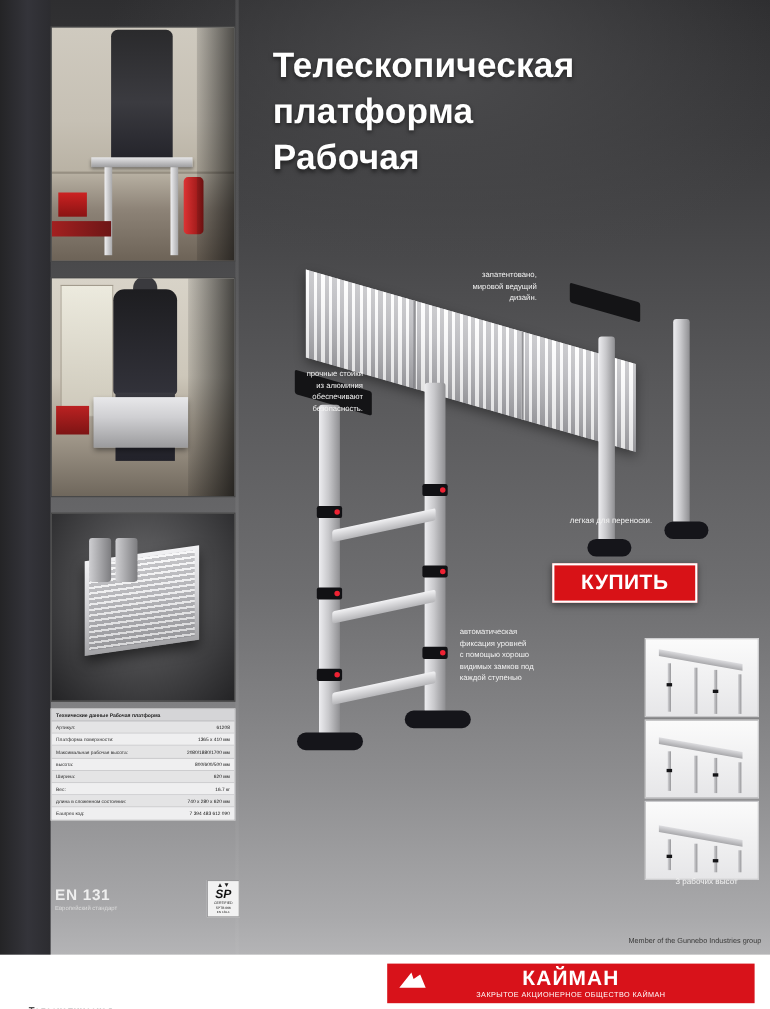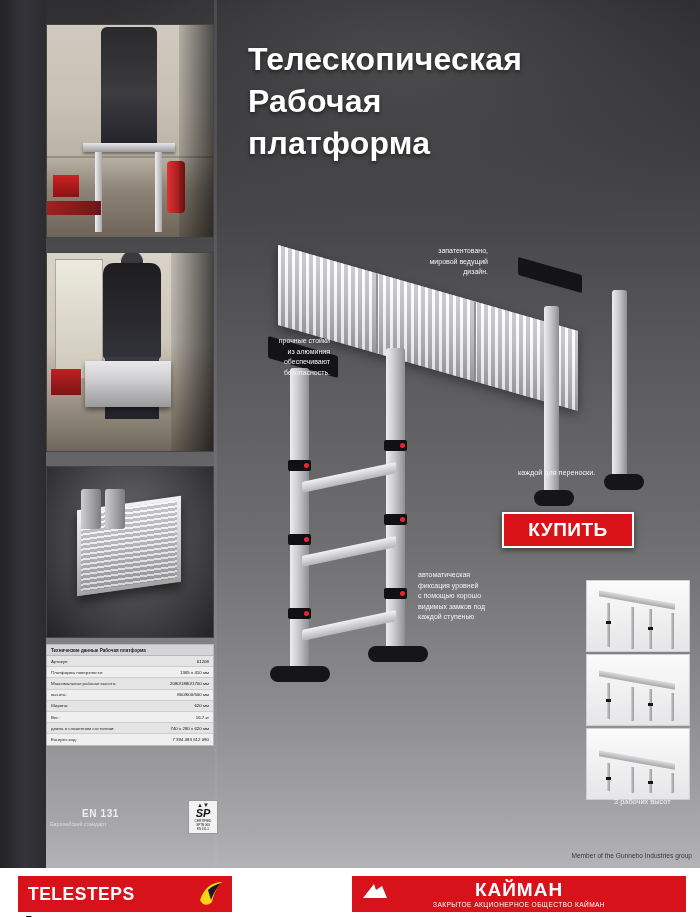--- a/index.html
+++ b/index.html
@@ -172,21 +172,21 @@
   .spec .row .k { color: #2a2a2a; }
   .spec .row .v { color: #111; text-align: right; }
   .spec .row:last-child { border-bottom: none; }
 
   
   .en-block {
     position: absolute; left: 50px; top: 800px; width: 168px;
     display: flex; align-items: center; justify-content: space-between;
   }
   .en-text { color: #efefef; }
-  .en-text .en-title { font-size: 10px; font-weight: bold; letter-spacing: .6px; margin-left: 32px; }
+  .en-text .en-title { font-size: 14px; font-weight: bold; letter-spacing: .6px; }
   .en-text .en-sub { font-size: 5.4px; margin-top: 2px; color: #dcdcdc; }
   .sp-badge {
     width: 30px; height: 34px;
     background: #f2f2f2;
     border: 1px solid #9a9a9c;
     display: flex; flex-direction: column; align-items: center; justify-content: flex-start;
     padding-top: 1px;
   }
   .sp-badge .tri { font-size: 6px; color: #222; line-height: 6px; }
   .sp-badge .sp { font-size: 11px; font-weight: bold; font-style: italic; color: #111; line-height: 11px; }
@@ -334,22 +334,22 @@
 <body>
 
 <div class="page">
 
   <div class="hero"></div>
   <div class="hero-left-strip"></div>
   <div class="hero-vert-edge"></div>
 
   <div class="title">
     <span class="l">Телескопическая</span>
+    <span class="l">платформа</span>
     <span class="l">Рабочая</span>
-    <span class="l">платформа</span>
   </div>
 
   <div class="photo" id="photo1">
     <div class="bg"></div>
     <div class="wall-line"></div>
     <div class="figure"></div>
     <div class="plat"></div>
     <div class="leg-a"></div>
     <div class="leg-b"></div>
     <div class="red-box"></div>
@@ -478,21 +478,21 @@
     <div>дизайн.</div>
   </div>
 
   <div class="callout right-al" id="callout-legs">
     <div>прочные стойки</div>
     <div>из алюминия</div>
     <div>обеспечивают</div>
     <div>безопасность.</div>
   </div>
 
-  <div class="callout" id="callout-carry">каждой для переноски.</div>
+  <div class="callout" id="callout-carry">легкая для переноски.</div>
 
   <div class="callout" id="callout-locks">
     <div>автоматическая</div>
     <div>фиксация уровней</div>
     <div>с помощью хорошо</div>
     <div>видимых замков под</div>
     <div>каждой ступенью</div>
   </div>
 
   <div class="buy">
@@ -526,27 +526,20 @@
       <div class="m-leg" style="left:84px; top:44px; height:20px;"></div>
       <div class="m-lock" style="left:19px; top:48px;"></div>
       <div class="m-lock" style="left:61px; top:52px;"></div>
     </div>
   </div>
   <div class="callout" id="three-heights-label">3 рабочих высот</div>
 
   <div class="member">Member of the Gunnebo Industries group</div>
 
   <div class="footer">
-    <div class="left-bar">
-      <div class="txt">TELESTEPS</div>
-      <svg class="bird" viewBox="0 0 26 28">
-        <path d="M2 20 C6 8, 14 2, 24 2 C18 8, 16 14, 14 22 C10 26, 5 26, 2 20 Z" fill="#f7d417"></path>
-        <path d="M10 10 C14 6, 19 4, 23 3 C18 9, 15 14, 13 20 Z" fill="#1a1a1a"></path>
-      </svg>
-    </div>
     <div class="right-bar">
       <div class="brand">КАЙМАН</div>
       <div class="sub">ЗАКРЫТОЕ АКЦИОНЕРНОЕ ОБЩЕСТВО КАЙМАН</div>
     </div>
     <svg class="kaiman-mark" viewBox="0 0 26 26">
       <path d="M1 18 L12 4 L14 10 L20 6 L25 18 Z" fill="#ffffff"></path>
     </svg>
     <div class="cut">Телескопическая</div>
   </div>
 

